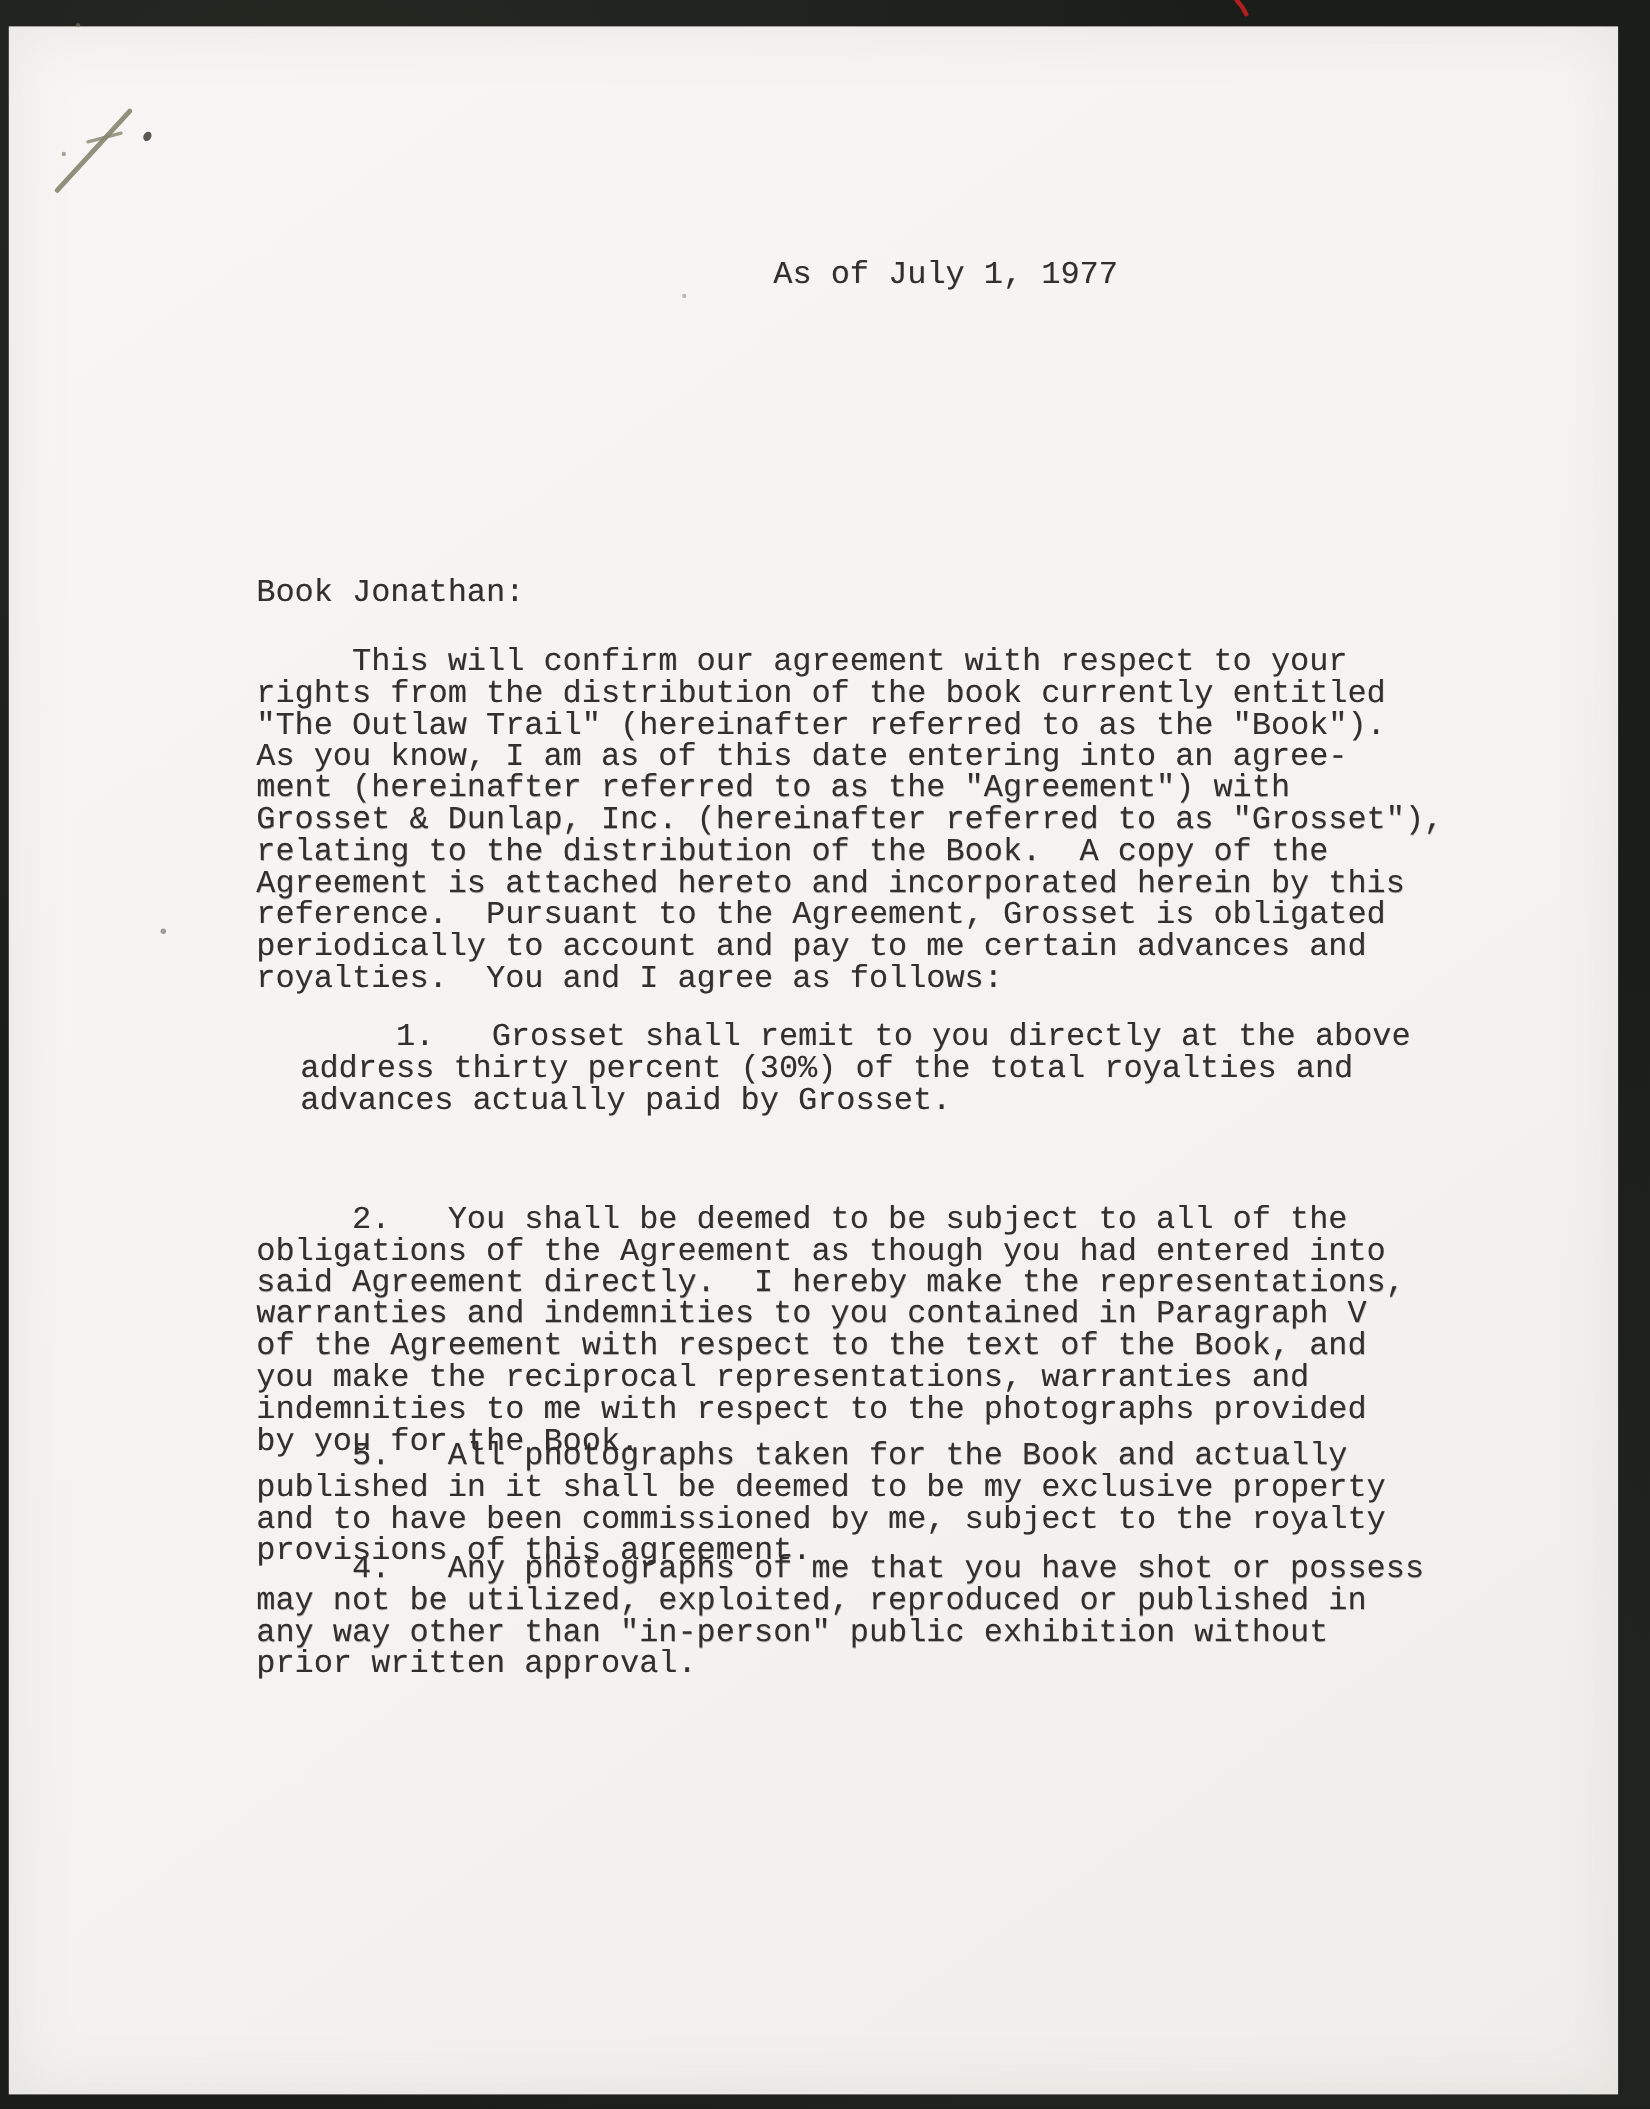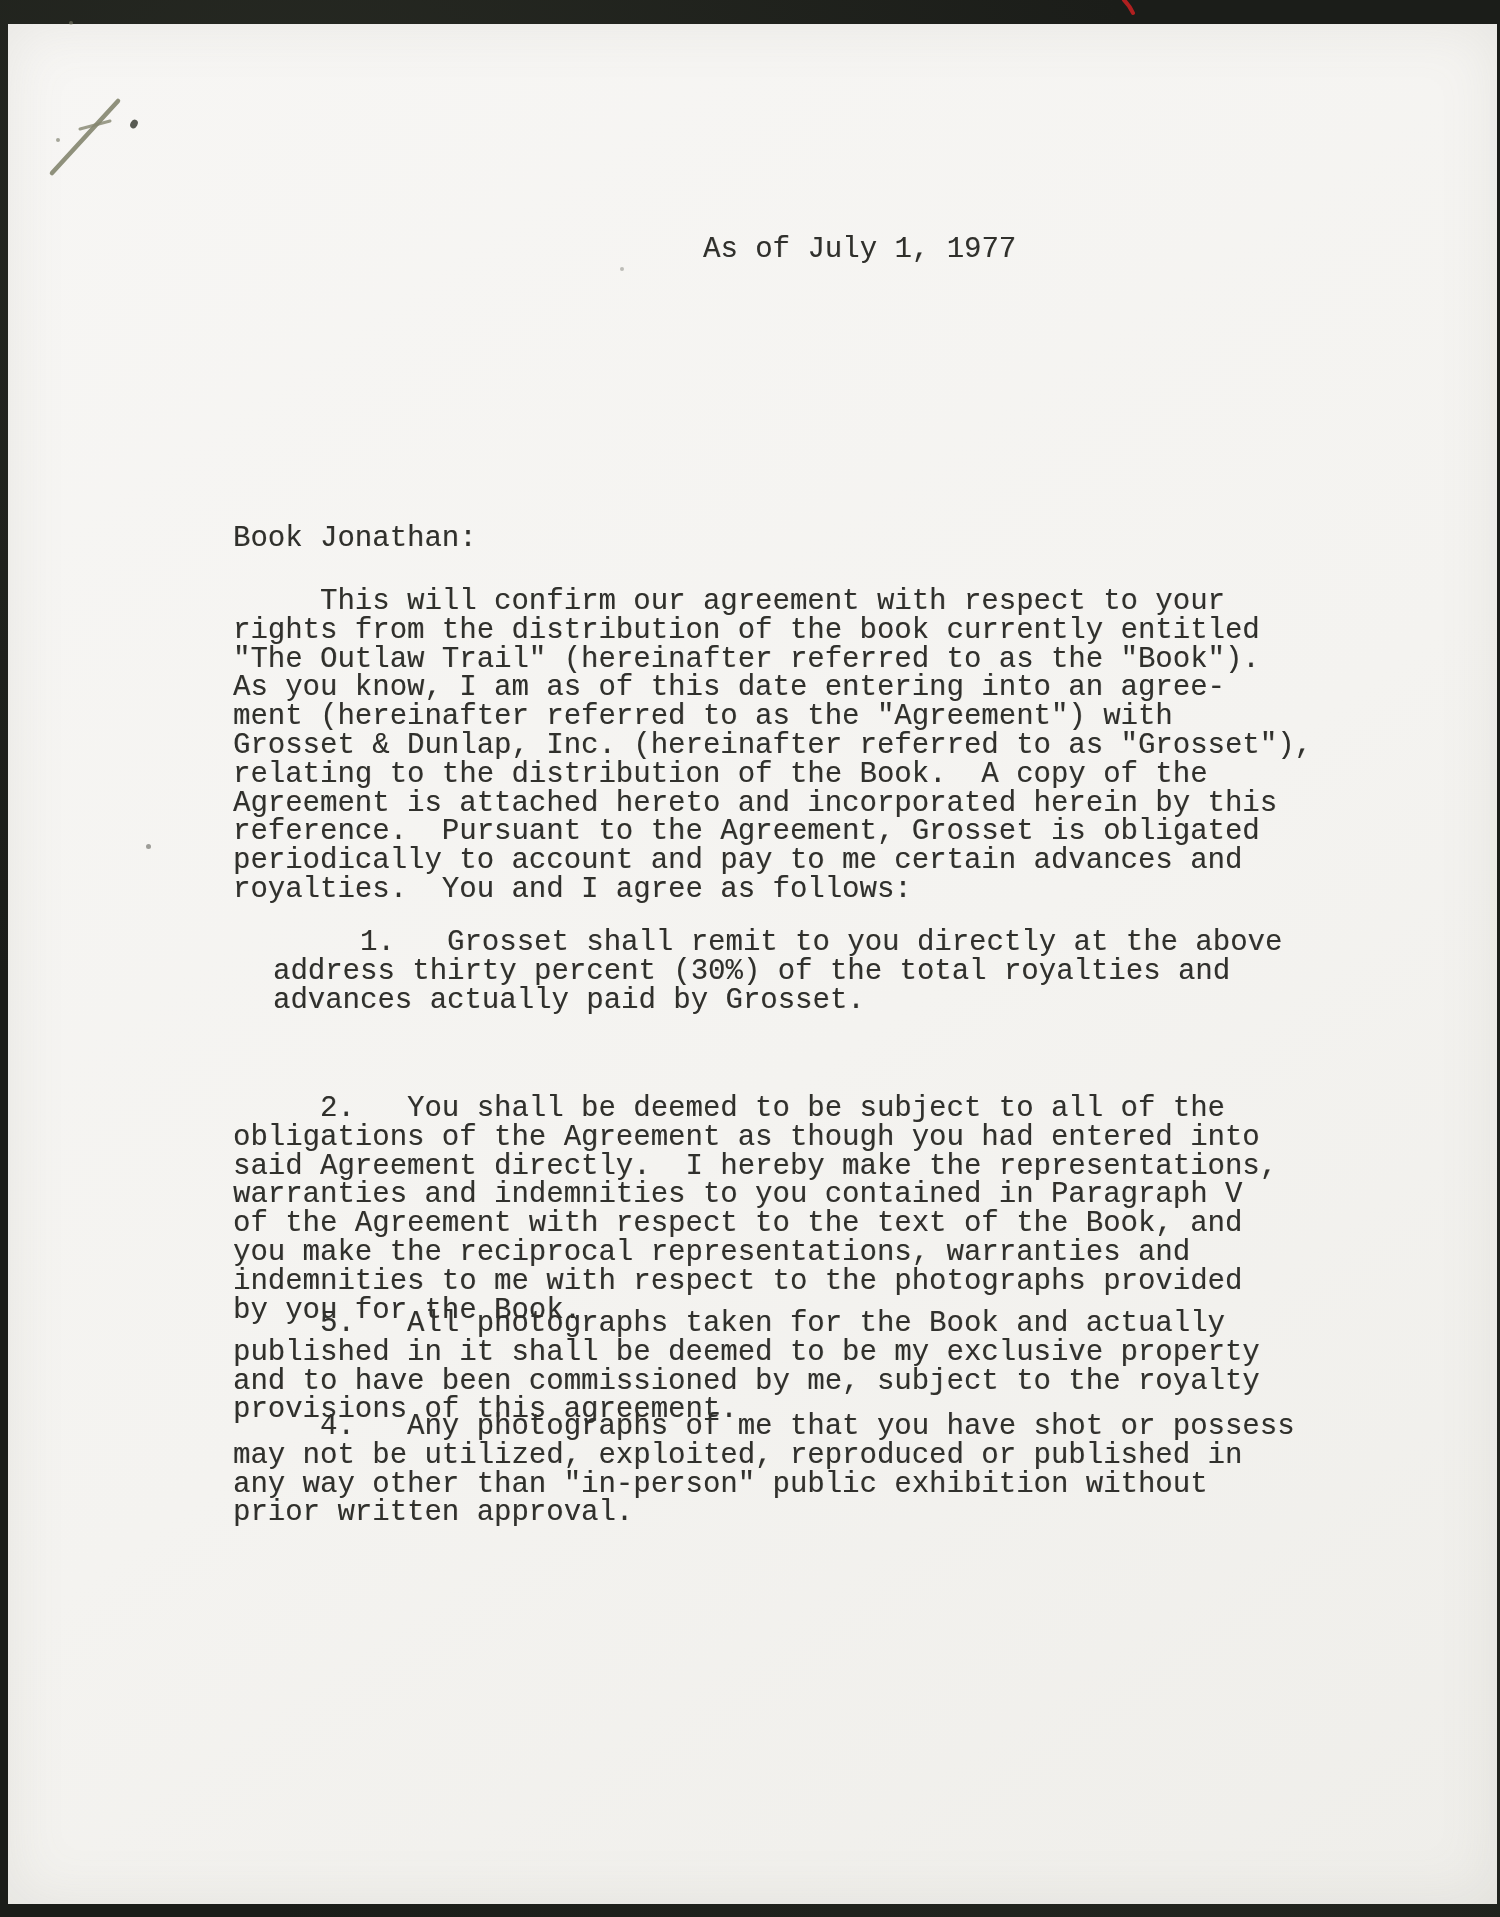--- a/index.html
+++ b/index.html
@@ -19,21 +19,20 @@
       radial-gradient(circle at 20% 10%, rgba(60,64,52,.35), rgba(0,0,0,0) 40%),
       radial-gradient(circle at 80% 90%, rgba(55,58,48,.3), rgba(0,0,0,0) 45%),
       #1b1d19;
   }
   .paper {
     position: absolute;
     left: 8px; top: 24px;
     width: 1463px; height: 1880px;
     background: linear-gradient(145deg, #f7f6f4 0%, #f4f3f0 55%, #efeeea 100%);
     box-shadow: inset 0 0 60px rgba(120,120,110,0.12);
-    padding-left: 26px;
   }
   .typewriter {
     position: absolute;
     white-space: pre;
     font-family: "Liberation Mono", "DejaVu Sans Mono", monospace;
     font-size: 29px;
     line-height: 28.8px;
     color: #30302c;
     letter-spacing: 0;
     text-shadow: 0.4px 0.4px 0 rgba(48,48,44,0.35);

